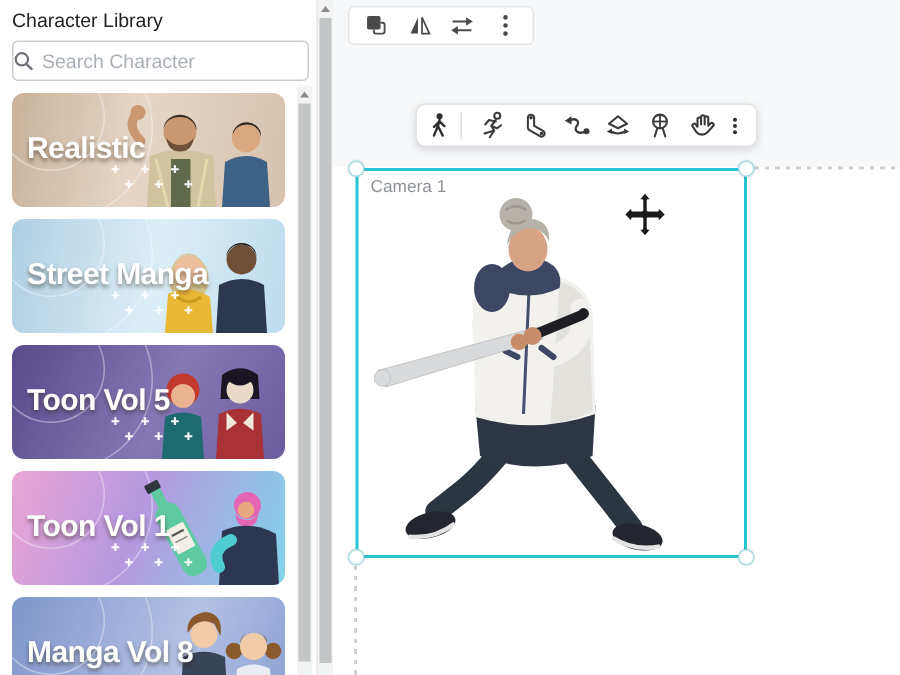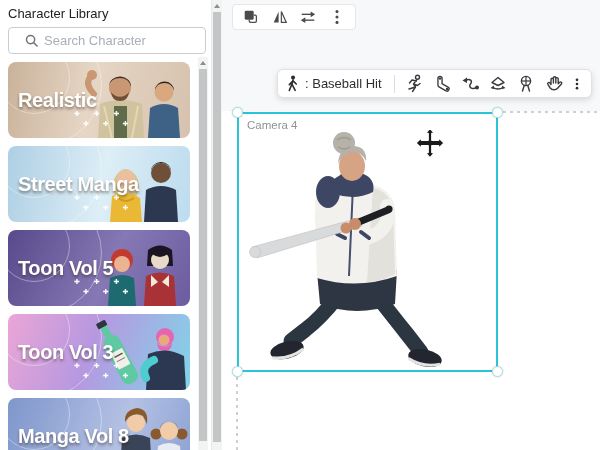--- a/index.html
+++ b/index.html
@@ -4,21 +4,21 @@
 <style>
   *{margin:0;padding:0;box-sizing:border-box}
   html,body{width:600px;height:450px;overflow:hidden;background:#fff;
     font-family:"Liberation Sans",sans-serif;}
   .app{position:relative;width:600px;height:450px;background:#fff}
 
   
   .sidebar{position:absolute;left:0;top:0;width:222px;height:450px;background:#fff}
   .panel-title{position:absolute;left:8px;top:6px;font-size:13px;font-weight:400;color:#222}
   .search{position:absolute;left:8px;top:27px;width:198px;height:27px;border:1px solid #c9cdd2;
-    border-radius:4px;background:#fff;display:flex;align-items:center;padding:0 16px;gap:6px}
+    border-radius:4px;background:#fff;display:flex;align-items:center;padding:0 0;gap:6px}
   .search input{border:none;outline:none;flex:1;min-width:0;font-size:13px;color:#333;
     font-family:"Liberation Sans",sans-serif;background:transparent}
   .search input::placeholder{color:#a9afb6}
   .cards{position:absolute;left:0;top:60px;width:198px;height:390px;overflow:hidden;padding:2px 0 12px 8px}
   .card{position:relative;width:182px;height:76px;border-radius:8px;overflow:hidden;
     margin-bottom:8px;cursor:pointer}
   .card::before,.card::after{content:"";position:absolute;border:1px solid rgba(255,255,255,.38);
     border-radius:50%;pointer-events:none}
   .card::before{left:-28px;top:-38px;width:120px;height:120px}
   .card::after{left:-10px;top:-20px;width:70px;height:70px}
@@ -156,21 +156,21 @@
             <rect x="106" y="36" width="13" height="18" rx="1" fill="#f2efe6"></rect>
             <line x1="108" y1="41" x2="117" y2="41" stroke="#555" stroke-width="1.5"></line>
             <line x1="108" y1="46" x2="117" y2="46" stroke="#888" stroke-width="1"></line>
           </g>
           <circle cx="157" cy="23" r="9" fill="#e565b5"></circle>
           <circle cx="156" cy="26" r="5.5" fill="#eaa87f"></circle>
           <path d="M149 28 a8 7 0 0 0 15 0 q0 9 -7.5 9 t-7.5 -9" fill="#e565b5"></path>
           <path d="M140 40 Q158 32 176 42 L178 76 H138 Z" fill="#2c3852"></path>
           <path d="M146 46 Q132 52 138 64" stroke="#4eccd0" stroke-width="8" fill="none" stroke-linecap="round"></path>
         </svg>
-        <span class="card-label">Toon Vol 3</span>
+        <span class="card-label">Toon Vol 1</span>
         <span class="plus-marks"><span>✚ ✚ ✚</span><span class="row2">✚ ✚ ✚</span></span>
       </div>
 
       <div class="card bg-manga">
         <svg class="art" viewBox="0 0 182 76">
           <circle cx="128" cy="25" r="9" fill="#f2cba8"></circle>
           <path d="M117 24 Q116 12 129 10 Q141 11 139 26 L135 18 Q128 14 121 19 Z" fill="#8a5a2c"></path>
           <path d="M114 40 Q128 33 142 40 L144 76 H112 Z" fill="#3a4458"></path>
           <circle cx="148" cy="36" r="5.5" fill="#8a5a2c"></circle>
           <circle cx="174" cy="36" r="5.5" fill="#8a5a2c"></circle>
@@ -227,21 +227,20 @@
           <circle cx="10" cy="16" r="1.7" fill="#4b4b4b"></circle>
         </svg>
       </button>
     </div>
 
     <div class="anim-toolbar">
       <svg width="15" height="17" viewBox="0 0 14 16">
         <circle cx="7.5" cy="2.3" r="1.9" fill="#2e2e2e"></circle>
         <path d="M7.5 4.5 L6.5 8.5 L4 14.5 M6.5 8.5 L9.5 14.5 M7.5 5.5 L10.5 8.5 M7 6 L4 9" stroke="#2e2e2e" stroke-width="1.5" fill="none" stroke-linecap="round"></path>
       </svg>
-      <span class="anim-label">: Baseball Hit</span>
       <span class="vdiv"></span>
 
       <button class="anim-btn">
         <svg width="20" height="20" viewBox="0 0 20 20">
           <circle cx="13.5" cy="3.2" r="2" fill="none" stroke="#3a3a3a" stroke-width="1.4"></circle>
           <path d="M12.5 6 L9.5 10 L11.5 13 L8.5 17.5 M9.5 10 L13.5 11.5 L16 9.5 M12.5 7 L8 6 L5.5 9 M11.5 13 L5 15" stroke="#3a3a3a" stroke-width="1.4" fill="none" stroke-linecap="round" stroke-linejoin="round"></path>
         </svg>
       </button>
       <button class="anim-btn">
         <svg width="20" height="20" viewBox="0 0 20 20">
@@ -282,21 +281,21 @@
       <button class="anim-btn narrow">
         <svg width="16" height="18" viewBox="0 0 20 20">
           <circle cx="10" cy="4" r="1.9" fill="#2e2e2e"></circle>
           <circle cx="10" cy="10" r="1.9" fill="#2e2e2e"></circle>
           <circle cx="10" cy="16" r="1.9" fill="#2e2e2e"></circle>
         </svg>
       </button>
     </div>
 
     <div class="selection">
-      <span class="camera-label">Camera 4</span>
+      <span class="camera-label">Camera 1</span>
       <span class="handle h-tl"></span>
       <span class="handle h-tr"></span>
       <span class="handle h-bl"></span>
       <span class="handle h-br"></span>
     </div>
 
     <svg class="character" viewBox="0 0 225 250">
 
       <path d="M93 170 Q75 193 60 204 L46 215" stroke="#2b3640" stroke-width="15" fill="none" stroke-linecap="round"></path>
       <path d="M132 170 Q150 193 162 208 L176 226" stroke="#2b3640" stroke-width="15" fill="none" stroke-linecap="round"></path>

